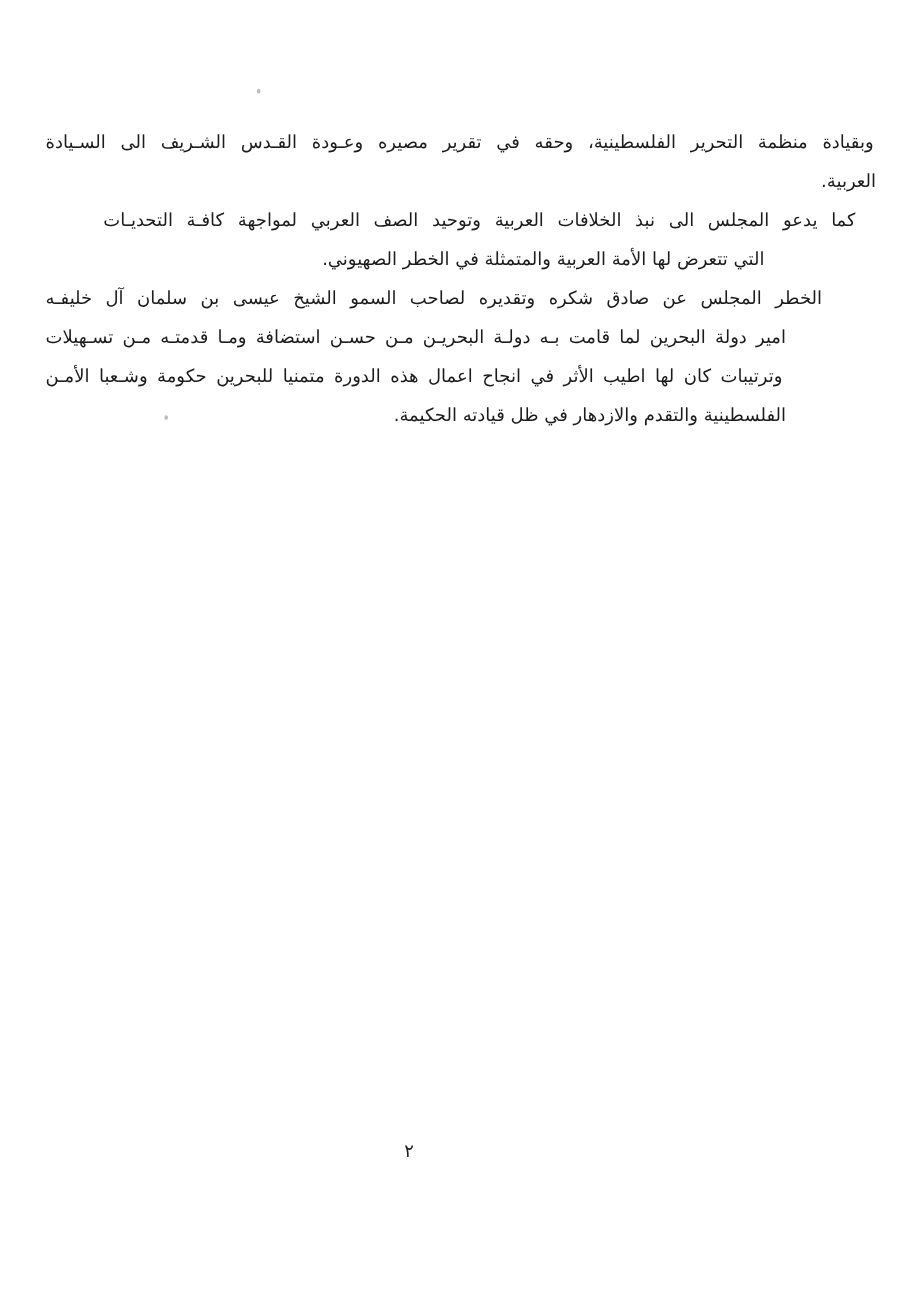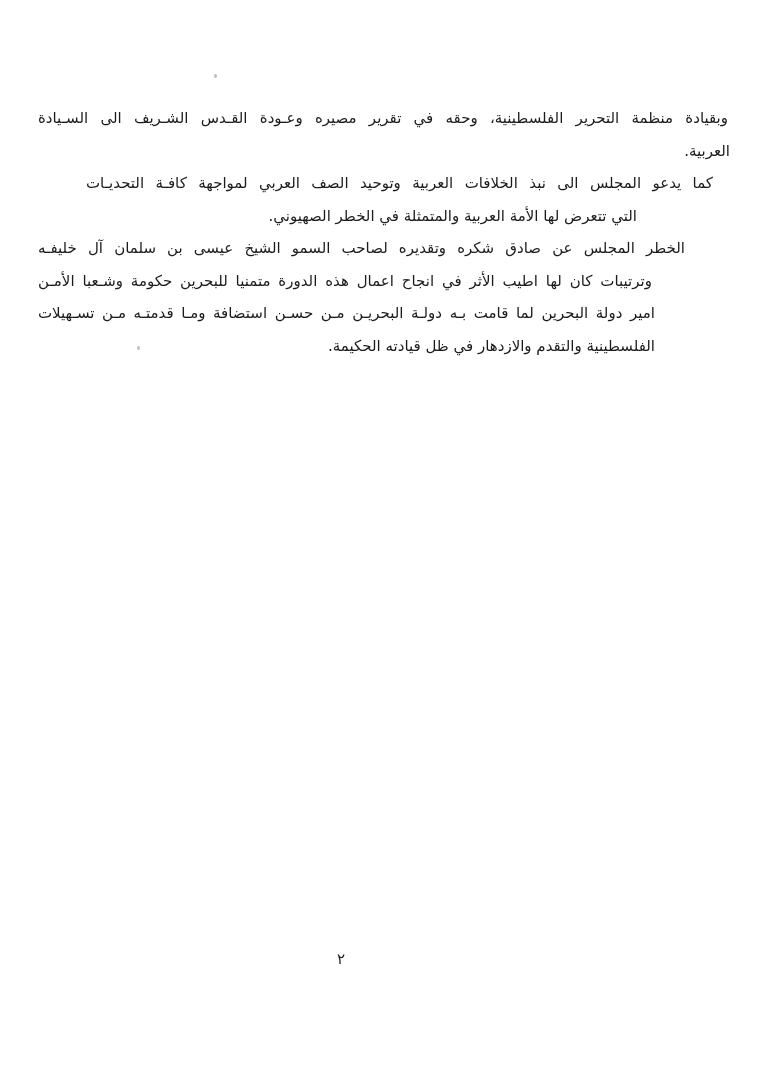--- a/index.html
+++ b/index.html
@@ -62,22 +62,22 @@
 
 <div class="scan-page" dir="rtl">
 
   <div class="text-block">
 
   <div class="doc-line full" style="margin-right: 2px;">وبقيادة منظمة التحرير الفلسطينية، وحقه في تقرير مصيره وعـودة القـدس الشـريف الى السـيادة</div>
       <div class="doc-line" style="">العربية.</div>
       <div class="doc-line full" style="margin-right: 17px; margin-left: 48px;">كما يدعو المجلس الى نبذ الخلافات العربية وتوحيد الصف العربي لمواجهة كافـة التحديـات</div>
       <div class="doc-line" style="margin-right: 93px;">التي تتعرض لها الأمة العربية والمتمثلة في الخطر الصهيوني.</div>
       <div class="doc-line full" style="margin-right: 45px;">الخطر المجلس عن صادق شكره وتقديره لصاحب السمو الشيخ عيسى بن سلمان آل خليفـه</div>
+      <div class="doc-line full" style="margin-right: 75px;">امير دولة البحرين لما قامت بـه دولـة البحريـن مـن حسـن استضافة ومـا قدمتـه مـن تسـهيلات</div>
       <div class="doc-line full" style="margin-right: 78px;">وترتيبات كان لها اطيب الأثر في انجاح اعمال هذه الدورة متمنيا للبحرين حكومة وشـعبا الأمـن</div>
-      <div class="doc-line full" style="margin-right: 75px;">امير دولة البحرين لما قامت بـه دولـة البحريـن مـن حسـن استضافة ومـا قدمتـه مـن تسـهيلات</div>
       <div class="doc-line" style="margin-right: 75px;">الفلسطينية والتقدم والازدهار في ظل قيادته الحكيمة.</div>
     </div>
 
   <div class="scan-speck speck-top"></div>
   <div class="scan-speck speck-middle"></div>
 
   <div class="page-number">٢</div>
 
 </div>
 

